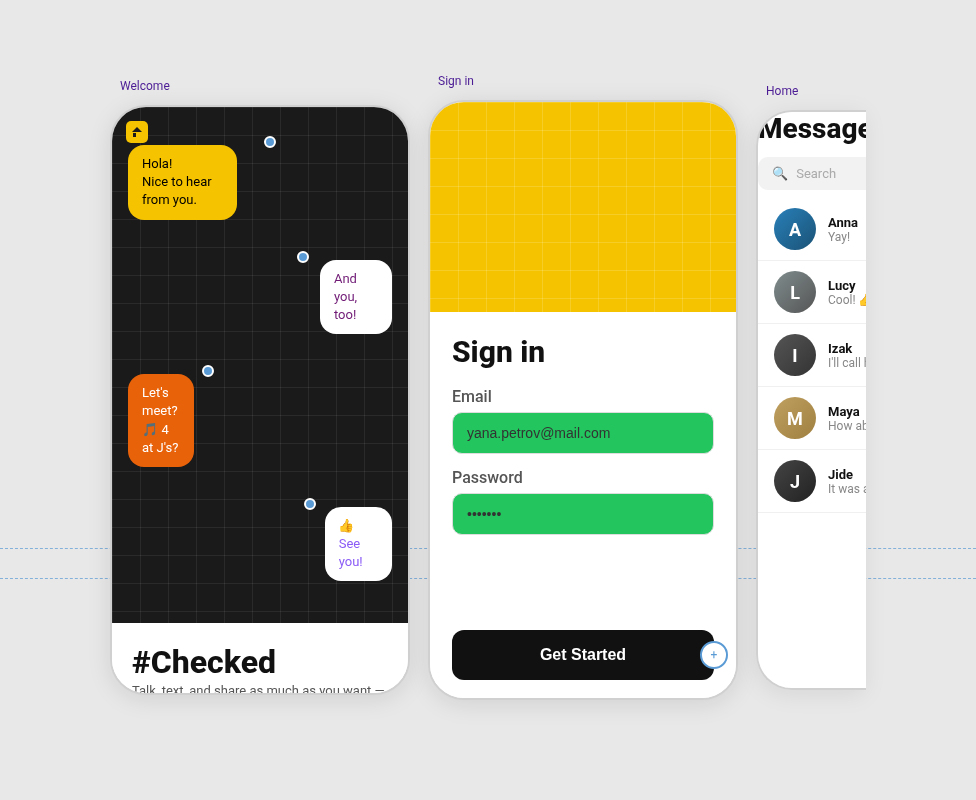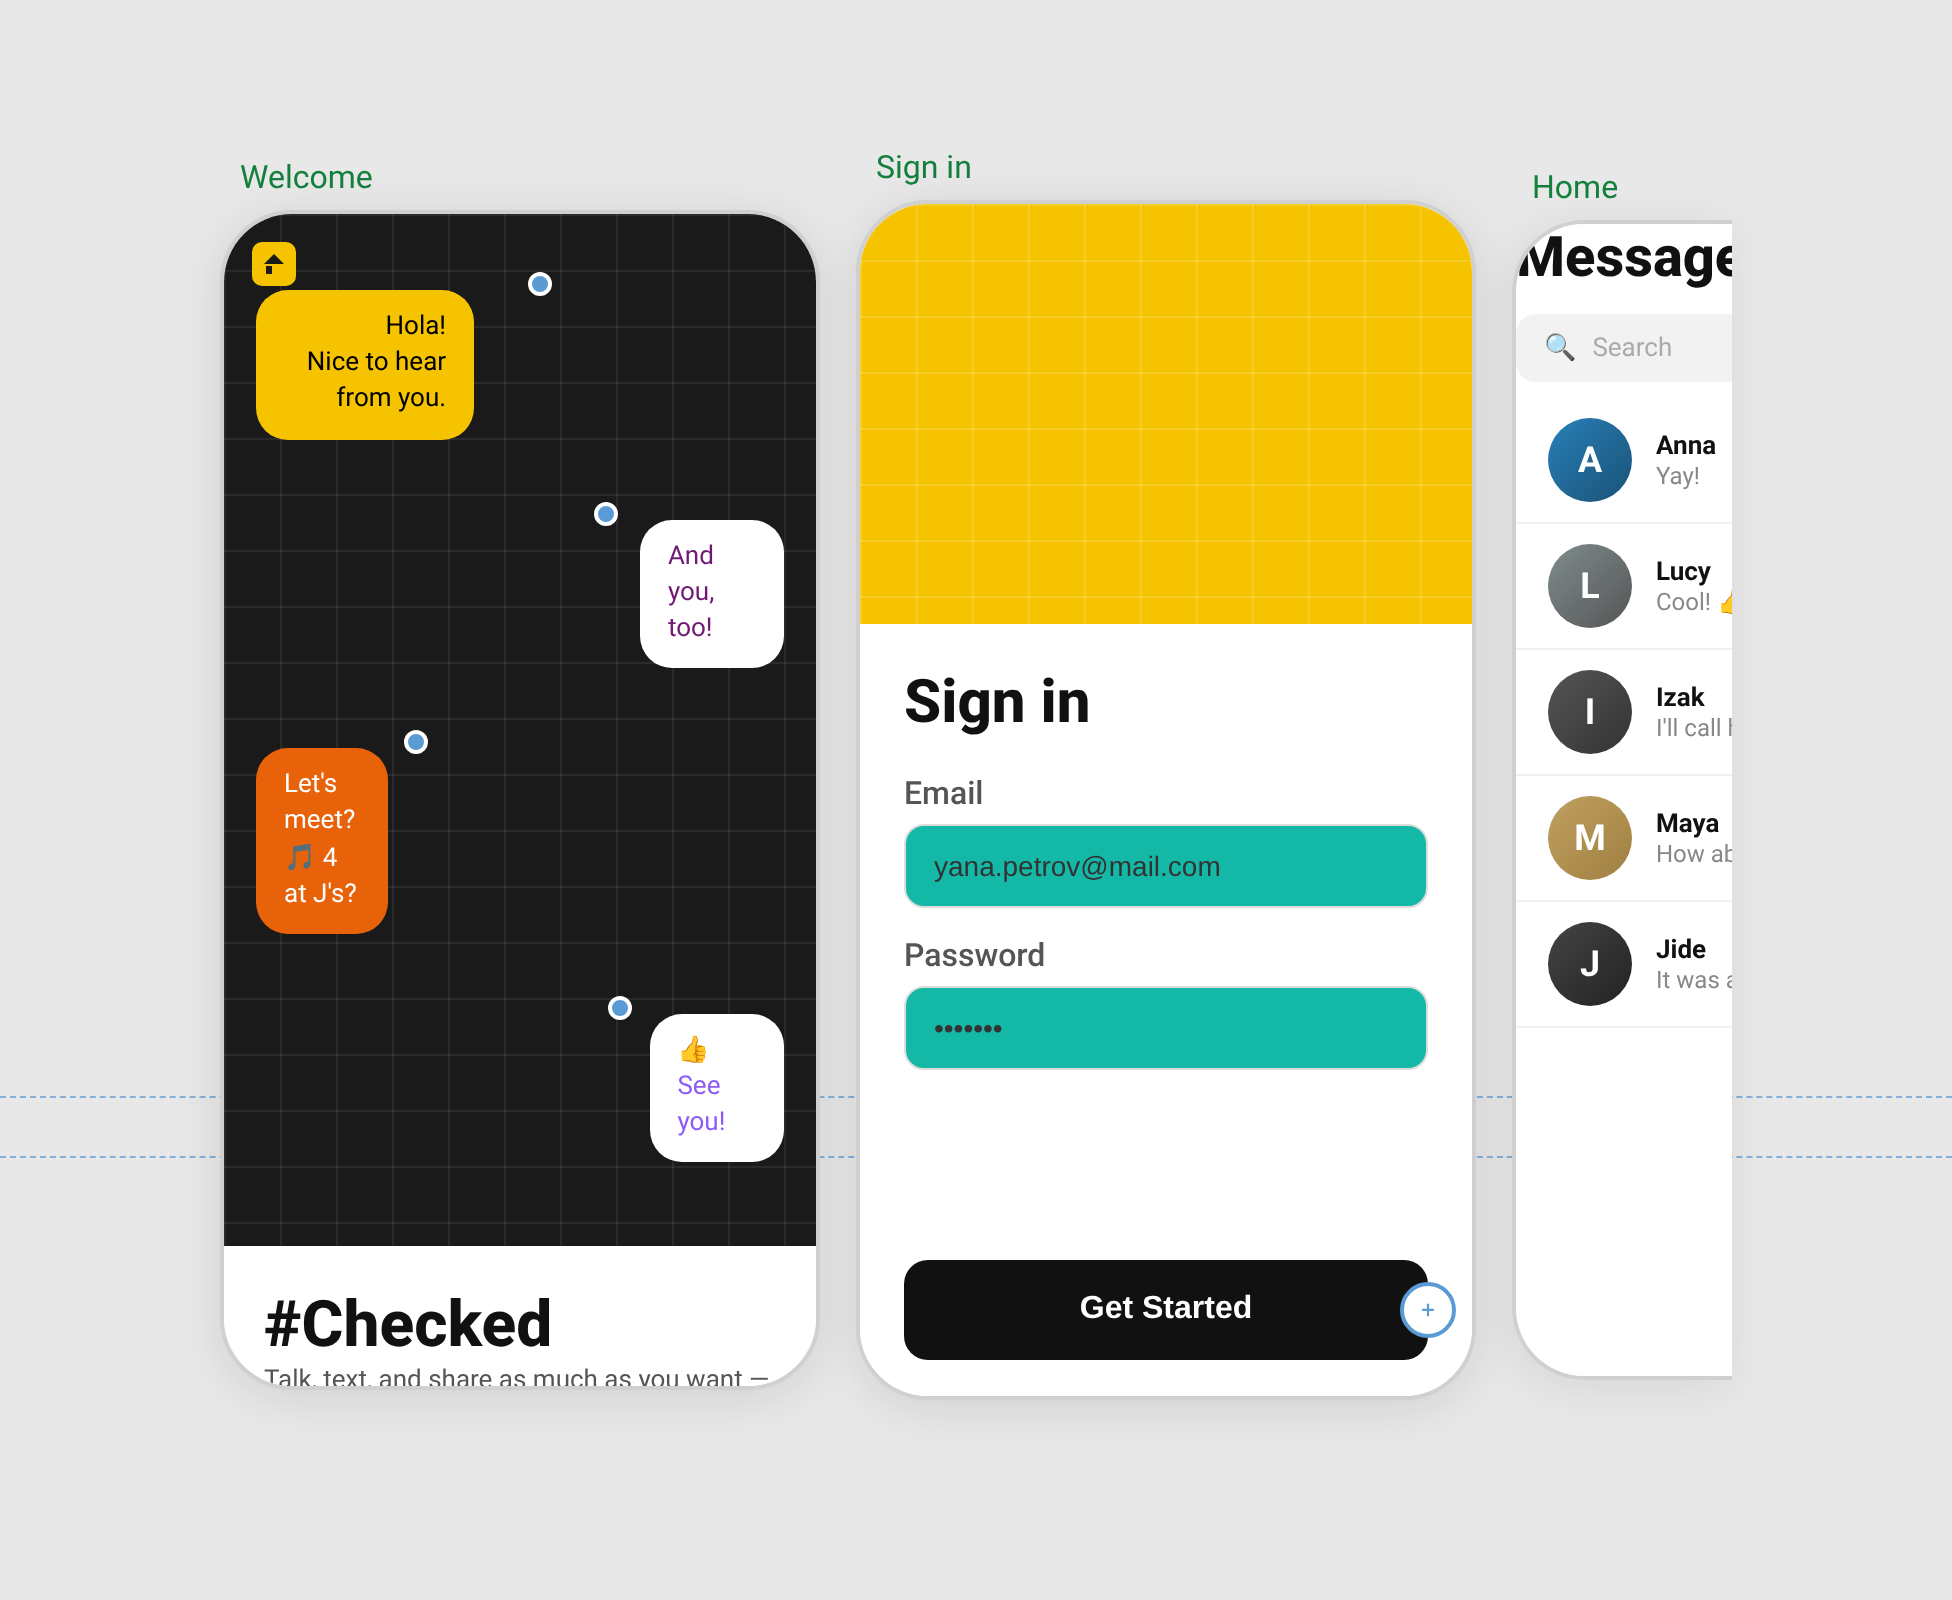--- a/index.html
+++ b/index.html
@@ -48,22 +48,22 @@
       box-shadow: 0 4px 24px rgba(0,0,0,0.10);
       overflow: hidden;
       position: relative;
       flex-shrink: 0;
     }
 
     .phone-label {
       position: absolute;
       top: -26px;
       left: 10px;
-      font-size: 16px;
-      color: #15803d;
+      font-size: 12px;
+      color: #4c1d95;
     }
 
     
     .phone-1 {
       width: 300px;
       height: 590px;
     }
 
     .phone-1 .phone-inner {
       width: 100%;
@@ -213,21 +213,21 @@
 
     .input-field {
       width: 100%;
       border: 1.5px solid #ddd;
       border-radius: 10px;
       padding: 12px 14px;
       font-size: 14px;
       color: #333;
       margin-bottom: 14px;
       outline: none;
-      background: #14b8a6;
+      background: #22c55e;
     }
 
     .btn-dark-wide {
       width: 100%;
       background: #111;
       color: #fff;
       border: none;
       border-radius: 12px;
       padding: 16px;
       font-size: 16px;
@@ -367,21 +367,21 @@
             <svg width="12" height="12" viewBox="0 0 12 12" fill="none">
               <rect width="12" height="12" rx="2" fill="#f5c300"></rect>
               <rect x="2" y="7" width="3" height="4" fill="#1a1a1a"></rect>
               <polygon points="6,1 11,6 1,6" fill="#1a1a1a"></polygon>
             </svg>
           </div>
 
           <div class="chat-row">
             <div style="position:relative; margin-top:10px;">
               <div class="bubble-pin bubble-pin-right" style="right:8px; top:-9px; background:#5b9bd5; width:12px; height:12px; border-radius:50%; position:absolute; border:2px solid #fff;"></div>
-              <div class="bubble bubble-left" style="white-space:pre-line;text-align:right;">Hola!
+              <div class="bubble bubble-left" style="white-space:pre-line;">Hola!
 Nice to hear from you.</div>
             </div>
           </div>
 
           <div class="chat-row" style="justify-content:flex-end;">
             <div style="position:relative; margin-top:10px;">
               <div style="position:absolute; left:8px; top:-9px; background:#5b9bd5; width:12px; height:12px; border-radius:50%; border:2px solid #fff;"></div>
               <div class="bubble bubble-right">And you, too!</div>
             </div>
           </div>

